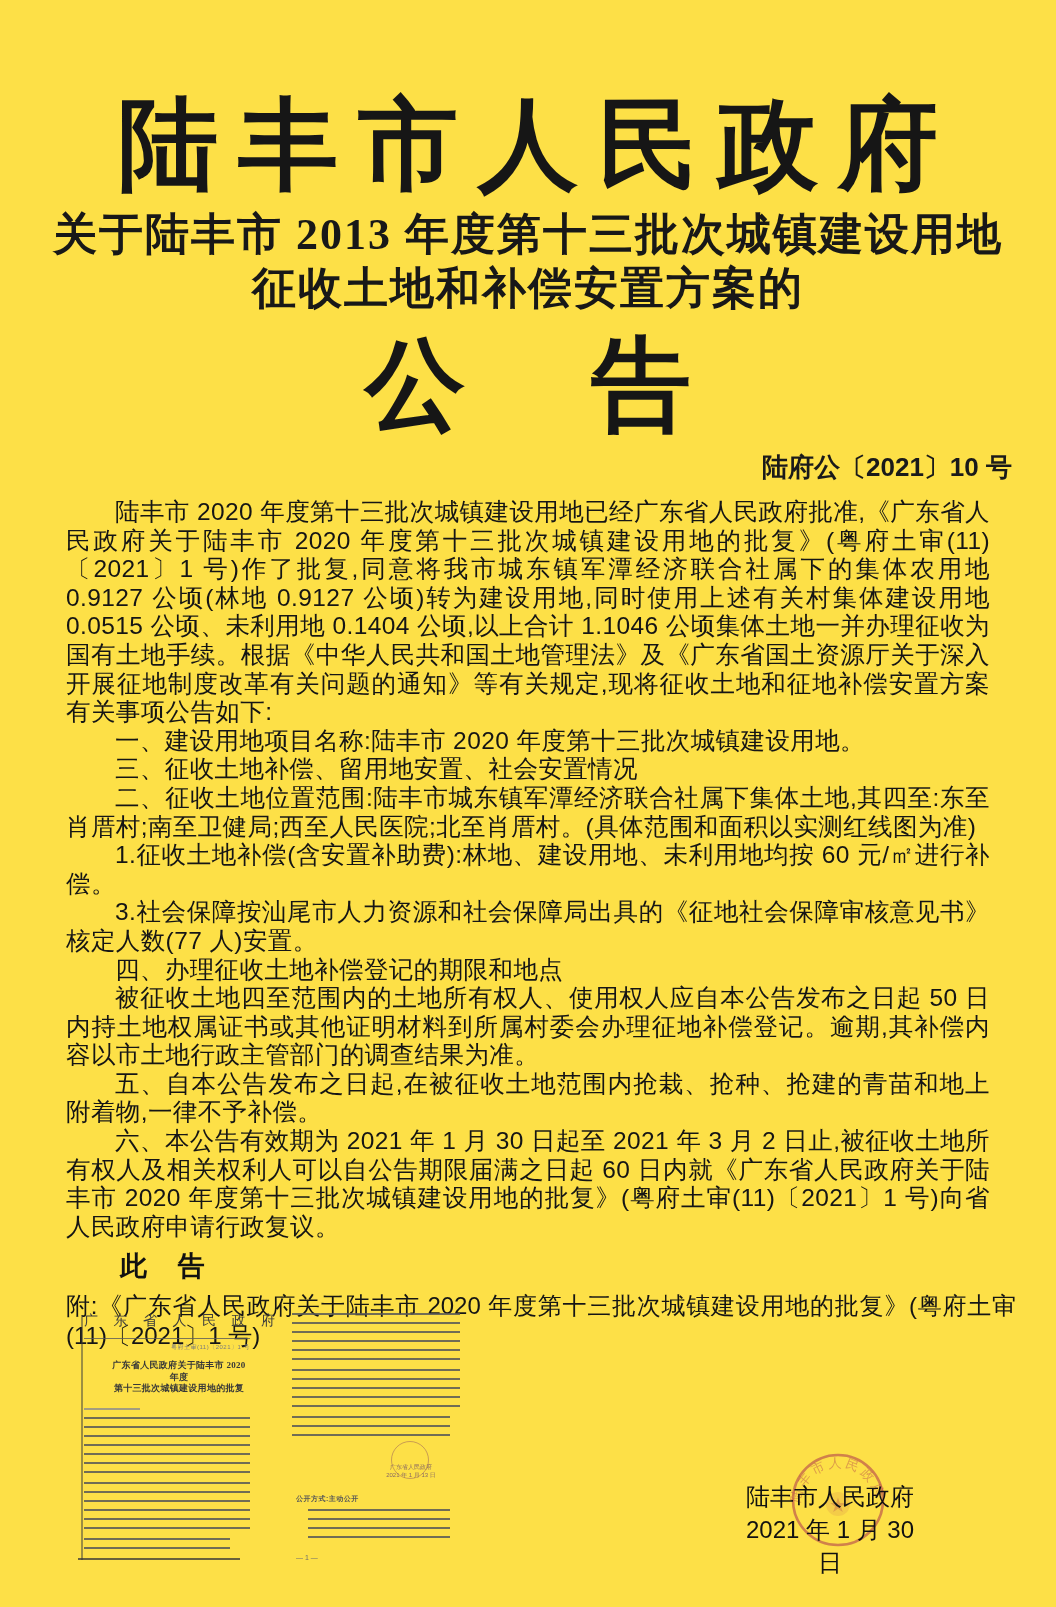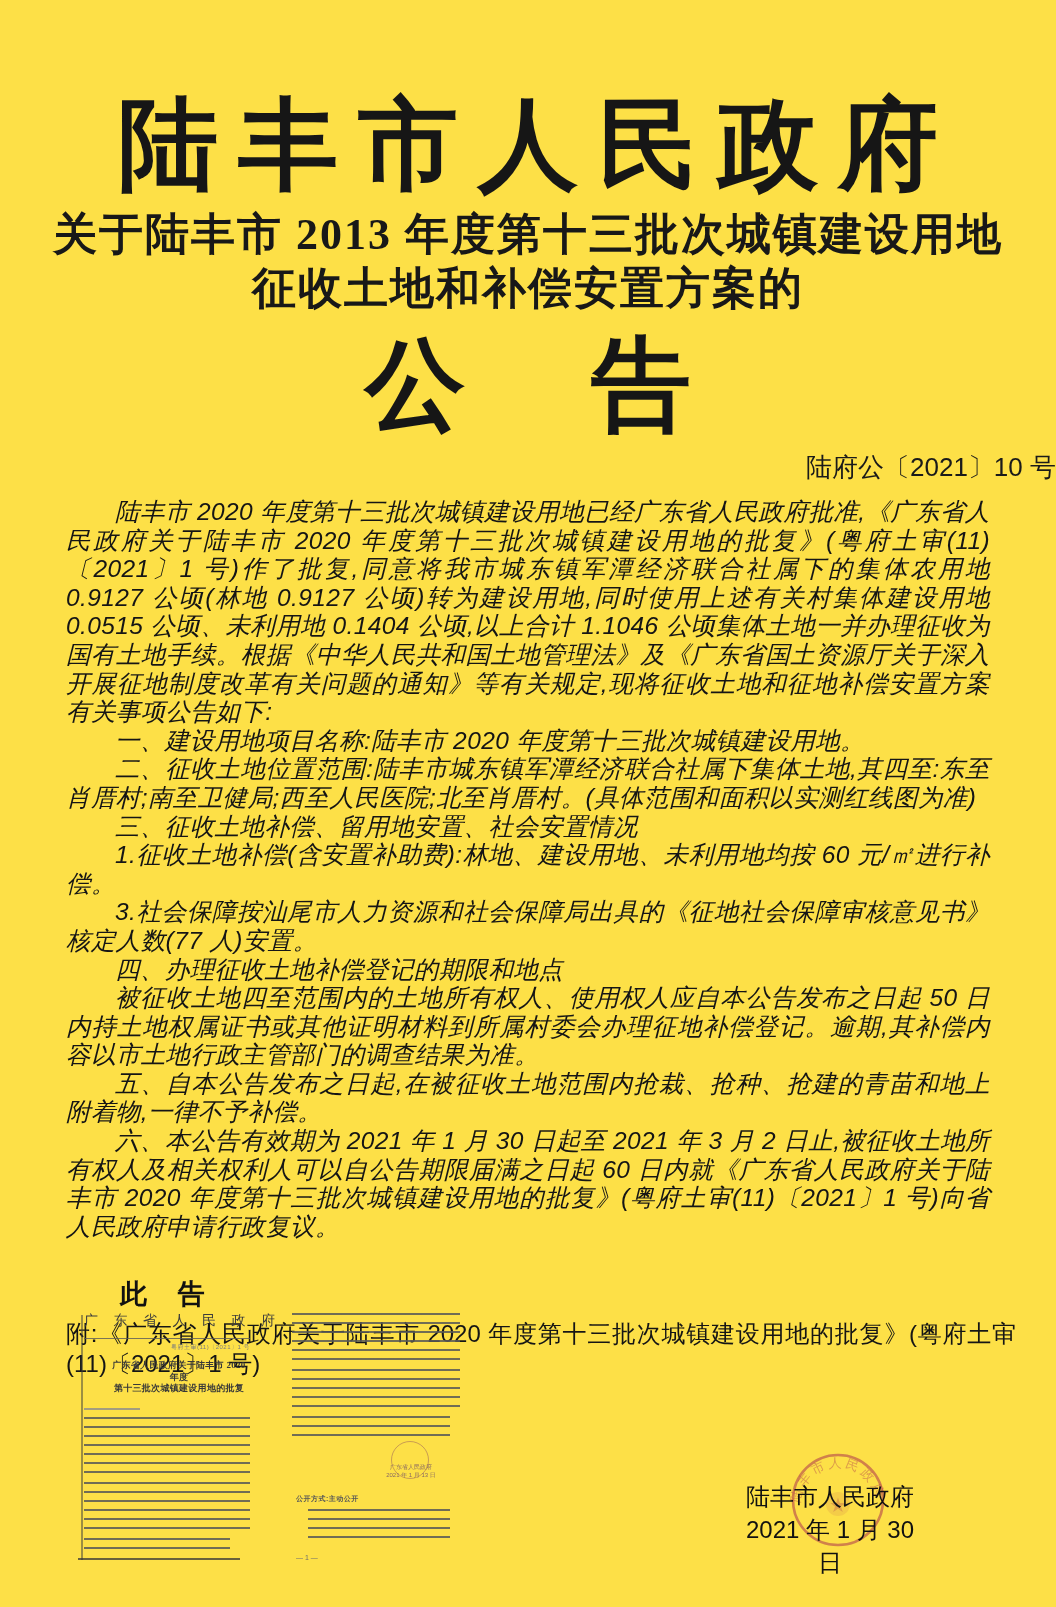--- a/index.html
+++ b/index.html
@@ -18,32 +18,32 @@
     text-align:center; font-family:"Liberation Serif","DejaVu Serif",serif;
     font-weight:bold; font-size:44px; line-height:54px; letter-spacing:2px;
     margin-top:6px; color:#181818;
   }
   .notice-row {
     display:flex; justify-content:center; gap:126px; margin-top:20px;
     font-family:"Liberation Serif","DejaVu Serif",serif;
     font-weight:bold; font-size:100px; line-height:1.0; color:#161616;
   }
   .doc-number {
-    text-align:right; margin-top:16px;
-    font-size:26px; line-height:30px; color:#1a1a1a;
+    text-align:right; padding-right:44px; margin-top:16px;
+    font-size:26px; line-height:30px; color:#1a1a1a;font-weight:bold;
   }
 
   
-  .doc-body { padding:0 66px; margin-top:16px;font-style:italic; }
+  .doc-body { padding:0 66px; margin-top:16px; }
   .doc-body p {
     font-size:24.5px; line-height:28.6px; text-align:justify;
     text-indent:2em; letter-spacing:0.4px; color:#151515;
   }
   .closing {
-    padding:0 66px; margin-top:38px;
+    padding:0 66px; margin-top:10px;
     font-weight:bold; font-size:27px; line-height:30px;
     text-indent:2em; letter-spacing:12px; color:#111;
     font-family:"Liberation Serif","DejaVu Serif",serif;
   }
   .attach-note {
     padding:0 40px 0 66px; margin-top:10px;
     font-size:24px; line-height:30px; text-align:justify; color:#151515;
   }
 
   
@@ -109,22 +109,22 @@
   </div>
   <div class="notice-row">
     <span>公</span>
     <span>告</span>
   </div>
   <div class="doc-number">陆府公〔2021〕10 号</div>
 
   <div class="doc-body">
     <p>陆丰市 2020 年度第十三批次城镇建设用地已经广东省人民政府批准,《广东省人民政府关于陆丰市 2020 年度第十三批次城镇建设用地的批复》(粤府土审(11)〔2021〕1 号)作了批复,同意将我市城东镇军潭经济联合社属下的集体农用地 0.9127 公顷(林地 0.9127 公顷)转为建设用地,同时使用上述有关村集体建设用地 0.0515 公顷、未利用地 0.1404 公顷,以上合计 1.1046 公顷集体土地一并办理征收为国有土地手续。根据《中华人民共和国土地管理法》及《广东省国土资源厅关于深入开展征地制度改革有关问题的通知》等有关规定,现将征收土地和征地补偿安置方案有关事项公告如下:</p>
     <p>一、建设用地项目名称:陆丰市 2020 年度第十三批次城镇建设用地。</p>
+    <p>三、征收土地补偿、留用地安置、社会安置情况</p>
     <p>二、征收土地位置范围:陆丰市城东镇军潭经济联合社属下集体土地,其四至:东至肖厝村;南至卫健局;西至人民医院;北至肖厝村。(具体范围和面积以实测红线图为准)</p>
-    <p>三、征收土地补偿、留用地安置、社会安置情况</p>
     <p>1.征收土地补偿(含安置补助费):林地、建设用地、未利用地均按 60 元/㎡进行补偿。</p>
     <p>3.社会保障按汕尾市人力资源和社会保障局出具的《征地社会保障审核意见书》核定人数(77 人)安置。</p>
     <p>四、办理征收土地补偿登记的期限和地点</p>
     <p>被征收土地四至范围内的土地所有权人、使用权人应自本公告发布之日起 50 日内持土地权属证书或其他证明材料到所属村委会办理征地补偿登记。逾期,其补偿内容以市土地行政主管部门的调查结果为准。</p>
     <p>五、自本公告发布之日起,在被征收土地范围内抢栽、抢种、抢建的青苗和地上附着物,一律不予补偿。</p>
     <p>六、本公告有效期为 2021 年 1 月 30 日起至 2021 年 3 月 2 日止,被征收土地所有权人及相关权利人可以自公告期限届满之日起 60 日内就《广东省人民政府关于陆丰市 2020 年度第十三批次城镇建设用地的批复》(粤府土审(11)〔2021〕1 号)向省人民政府申请行政复议。</p>
   </div>
 
   <div class="closing">此 告</div>
   <div class="attach-note">附:《广东省人民政府关于陆丰市 2020 年度第十三批次城镇建设用地的批复》(粤府土审(11)〔2021〕1 号)</div>

